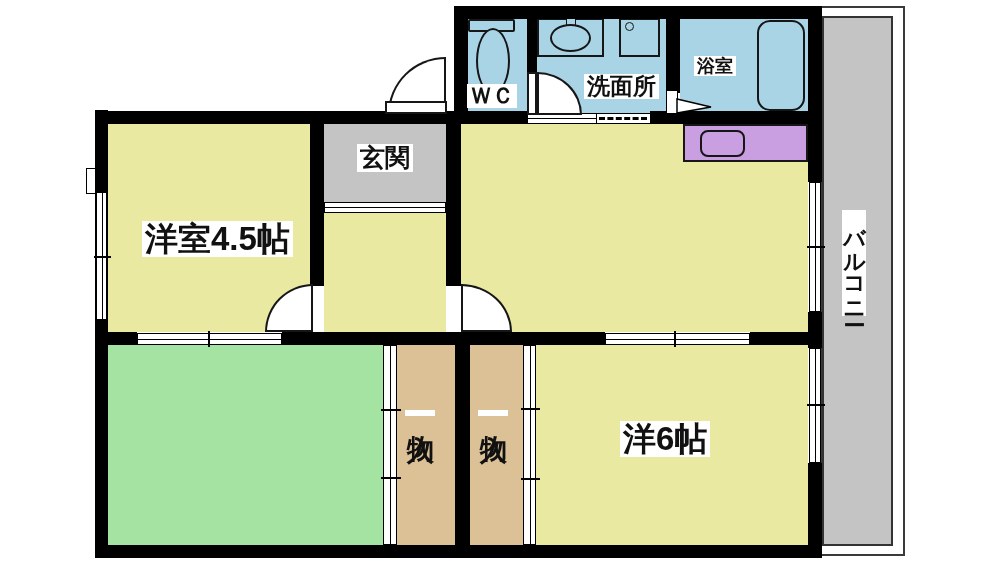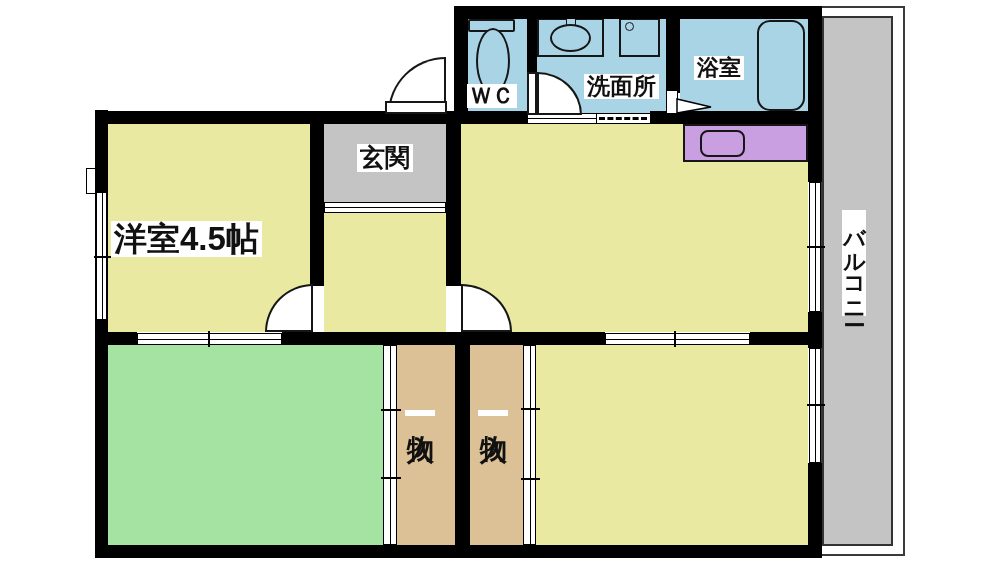--- a/index.html
+++ b/index.html
@@ -110,22 +110,23 @@
   <div class="leaf" style="left:385px;top:101px;width:62px;height:13px;"></div>
   <div class="leaf" style="left:527px;top:72px;width:10px;height:43px;"></div>
   <div class="arc" style="left:537px;top:72px;width:45px;height:43px;border-radius:0 100% 0 0;"></div>
   <div class="arc" style="left:265px;top:284px;width:48px;height:48px;border-radius:100% 0 0 0;"></div>
   <div class="arc" style="left:461px;top:284px;width:51px;height:48px;border-radius:0 100% 0 0;"></div>
   <div class="win" style="left:666px;top:91px;width:12px;height:22px;border-width:0 1.5px;border-color:#000;"></div>
   <svg class="abs" style="left:676px;top:97px;" width="38" height="18" viewBox="0 0 38 18">
     <polygon points="1,2 35,10 1,16" fill="#ffffff" stroke="#000" stroke-width="1.5"></polygon>
   </svg>
 
-  <div class="label" style="left:111px;top:221px;font-size:33px;">洋室4.5帖</div>
+  <div class="label" style="left:142px;top:221px;font-size:33px;">洋室4.5帖</div>
   <div class="label" style="left:357px;top:144px;font-size:25px;">玄関</div>
   <div class="label vlabel" style="left:405px;top:410px;font-size:27px;">物入</div>
   <div class="label vlabel" style="left:478px;top:410px;font-size:27px;">物入</div>
+  <div class="label" style="left:620px;top:421px;font-size:33px;">洋6帖</div>
   <div class="label" style="left:467px;top:84px;font-size:22px;">ＷＣ</div>
   <div class="label" style="left:584px;top:74px;font-size:23px;">洗面所</div>
-  <div class="label" style="left:694px;top:56px;font-size:22px;">浴室</div>
+  <div class="label" style="left:694px;top:56px;font-size:18px;">浴室</div>
   <div class="label vlabel" style="left:842px;top:210px;font-size:22px;">バルコニー</div>
 
 </div>
 
 </body></html>

